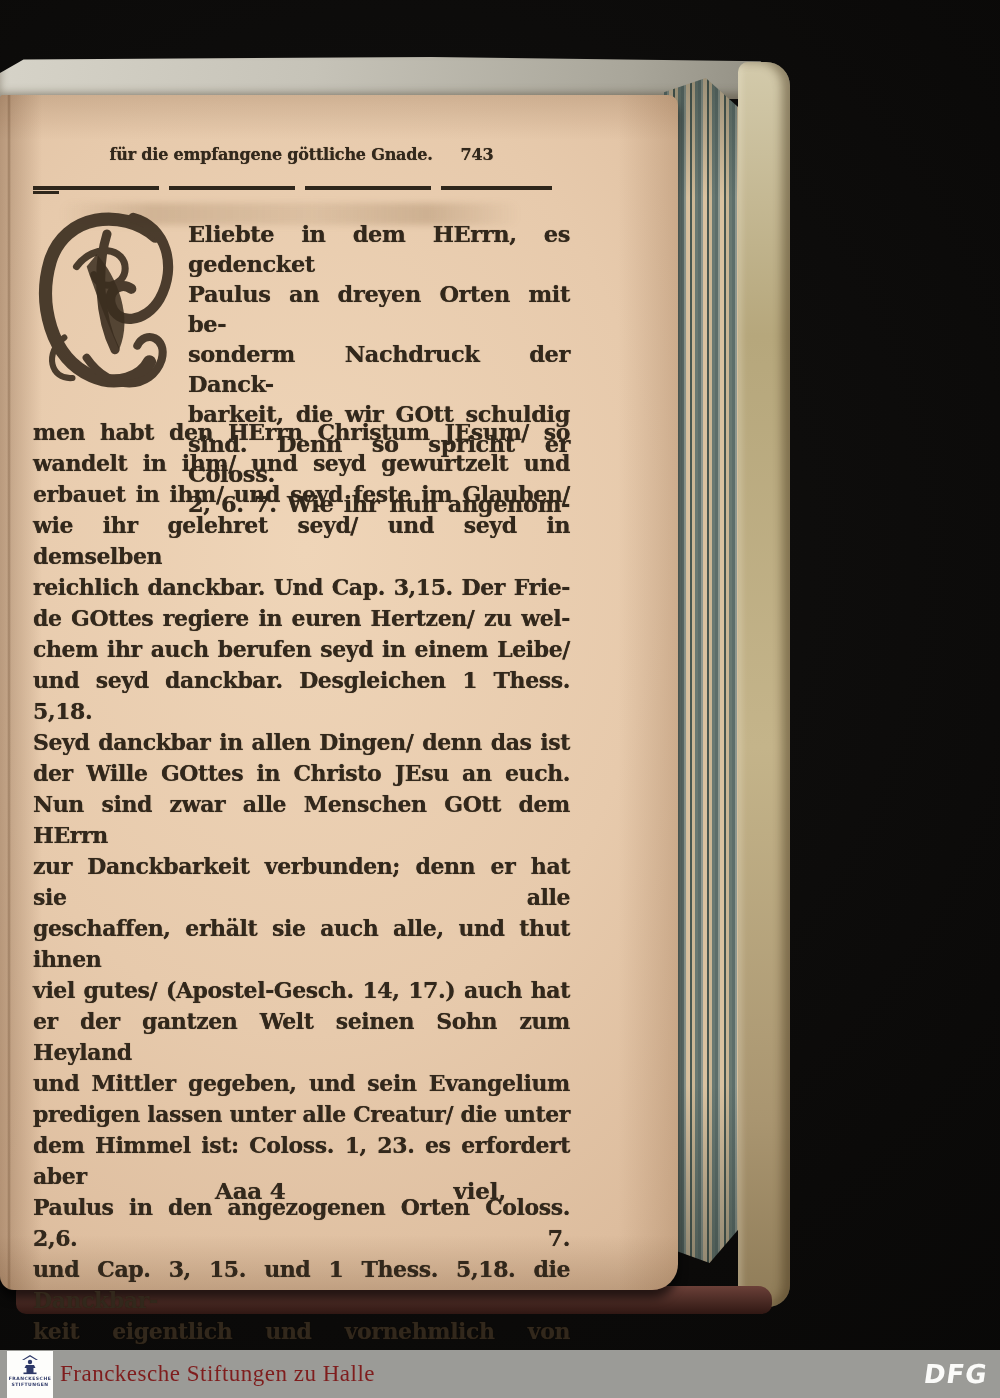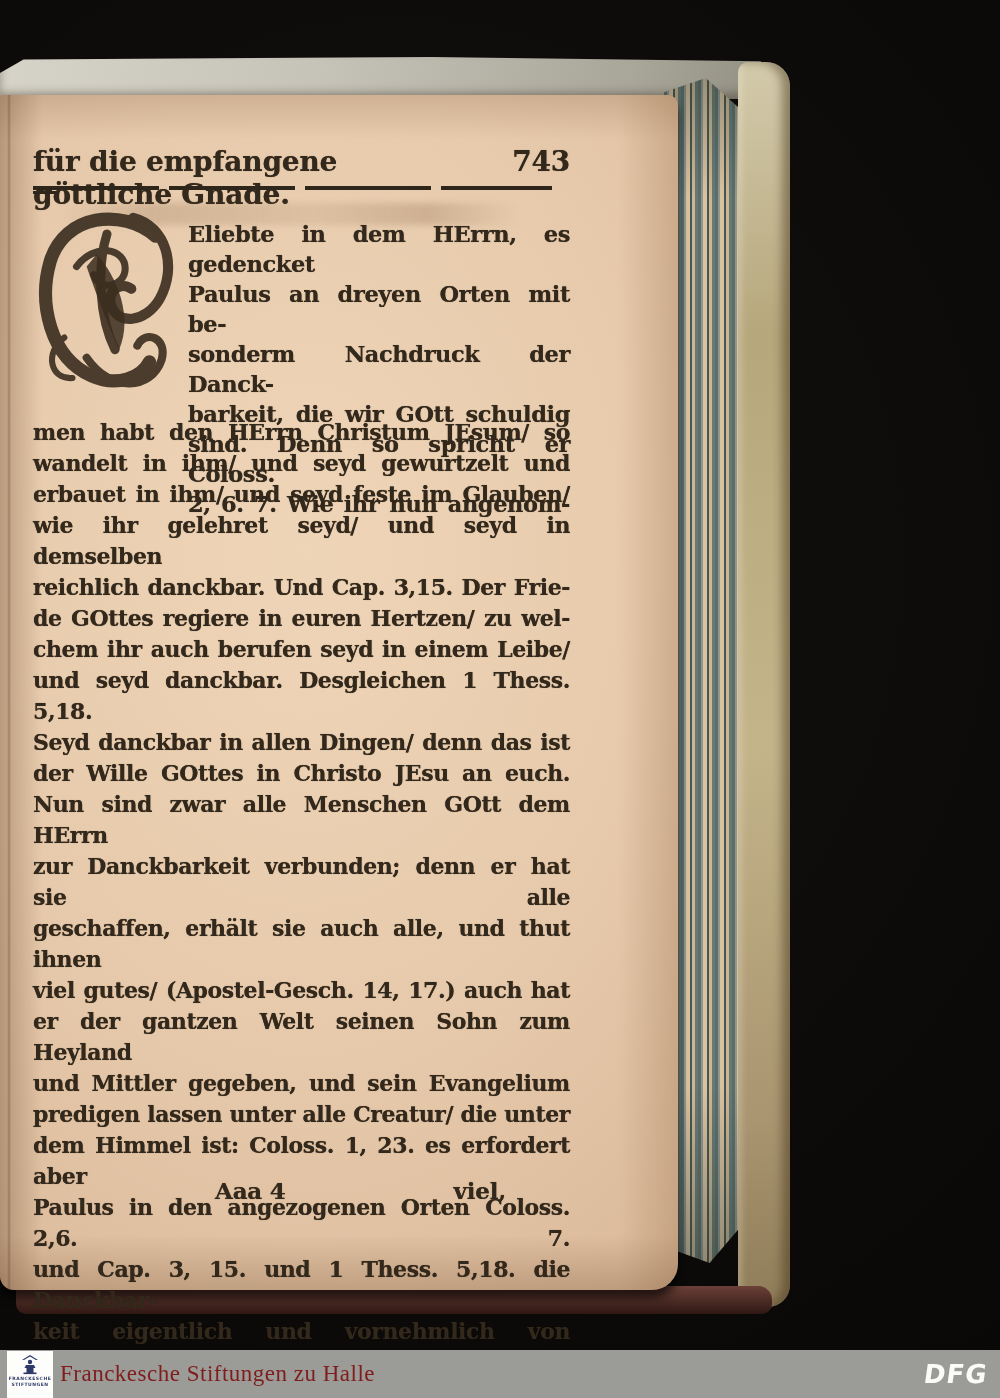--- a/index.html
+++ b/index.html
@@ -33,21 +33,21 @@
     background:linear-gradient(180deg,#d3caab 0%,#b6a77c 22%,#c4b48a 55%,#a99570 85%,#8f7c58 100%);
     border-radius:10px 24px 22px 4px;
     box-shadow:inset -8px 0 10px rgba(60,45,20,.45), inset 4px 0 6px rgba(255,250,230,.25);}
   .bottom-board{position:absolute;left:16px;top:1286px;width:756px;height:28px;
     background:linear-gradient(180deg,#6b4038 0%,#4a2a24 55%,#301713 100%);
     border-radius:6px 14px 10px 10px;}
   
   .content{position:absolute;inset:0;color:#32281c;}
   .header-row{position:absolute;left:33px;top:50px;width:537px;display:flex;
     justify-content:center;align-items:baseline;
-    font-size:28px;font-weight:bold;letter-spacing:-0.2px;
+    font-size:16px;font-weight:bold;letter-spacing:-0.2px;
     text-shadow:0 0 .7px rgba(45,30,12,.8);}
   .header-num{margin-left:28px;}
   .rule{position:absolute;left:33px;top:91px;width:519px;height:4px;
     background:repeating-linear-gradient(90deg,#2e261b 0 126px,rgba(0,0,0,0) 126px 136px);}
   .rule::after{content:"";position:absolute;left:0;top:5px;width:26px;height:3px;background:#2e261b;}
   .smudge{position:absolute;left:60px;top:108px;width:460px;height:22px;
     background:linear-gradient(90deg,rgba(125,95,60,.0),rgba(125,95,60,.22) 20%,rgba(125,95,60,.12) 55%,rgba(125,95,60,.25) 80%,rgba(125,95,60,0));
     filter:blur(3px);border-radius:10px;}
   .dropcap{position:absolute;left:36px;top:108px;width:152px;height:198px;}
   .dropcap .hidden-letter{position:absolute;width:1px;height:1px;overflow:hidden;clip:rect(0 0 0 0);}

